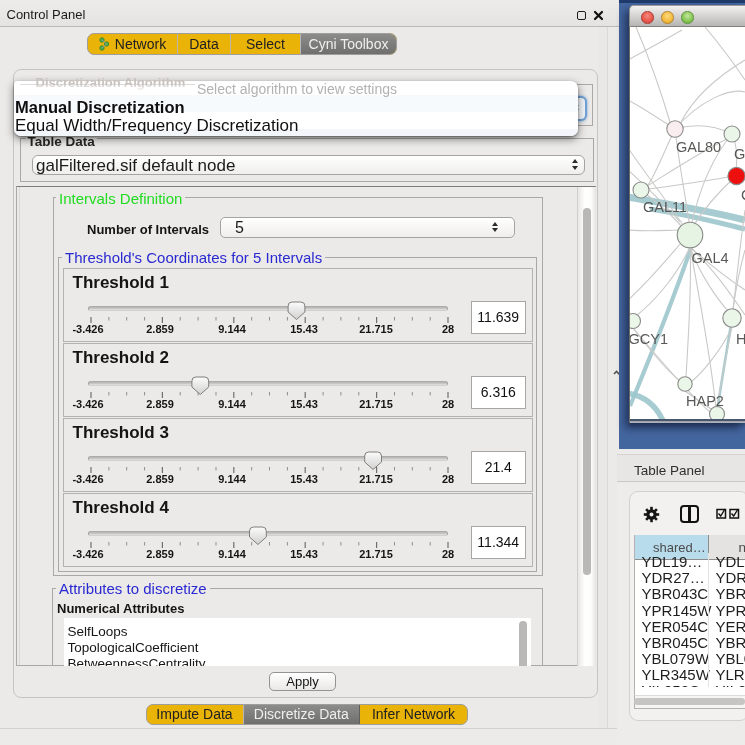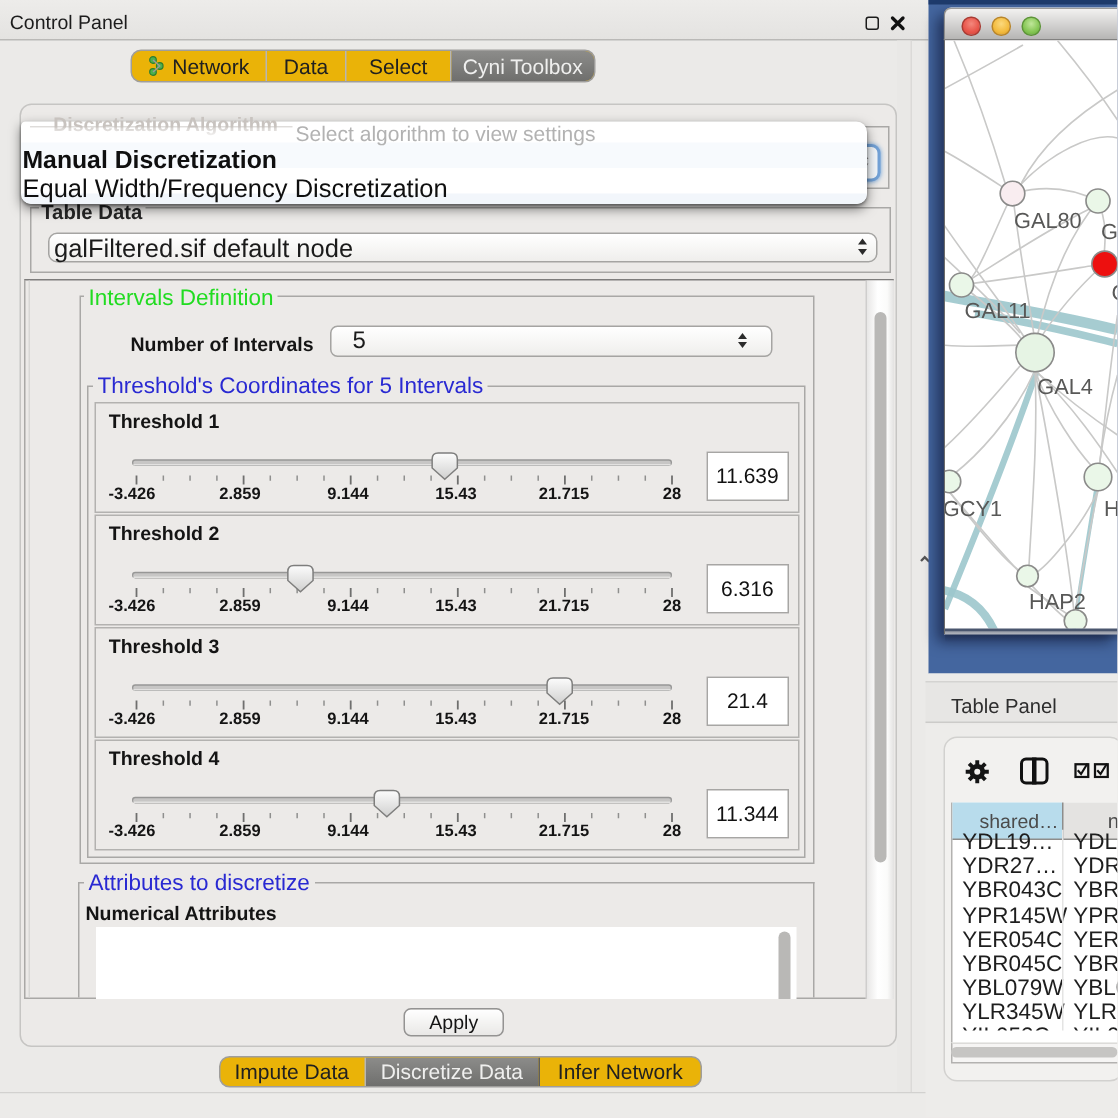--- a/index.html
+++ b/index.html
@@ -1,19 +1,19 @@
 <!DOCTYPE html>
 <html><head><meta charset="utf-8">
 <style>
 * { margin:0; padding:0; box-sizing:border-box; }
 html,body { width:745px; height:745px; overflow:hidden; }
 body { font-family:"Liberation Sans", sans-serif; background:#ebeae8; position:relative; }
 .abs { position:absolute; }
 .tpanel { position:absolute; left:63px; width:469.5px; height:74px; border:1px solid #b3b2b0; background:#eceae8; }
-.ttitle { position:absolute; left:8.5px; top:4px; font-size:13px; font-weight:bold; color:#141414; }
+.ttitle { position:absolute; left:8.5px; top:4px; font-size:17px; font-weight:bold; color:#141414; }
 .vbox { position:absolute; left:407px; top:31.5px; width:54.5px; height:33px; border:1.5px solid #a7a6a4;
         background:#fff; font-size:14px; color:#111; text-align:center; line-height:30px; }
 .gtitle { position:absolute; font-size:15px; background:#eceae8; padding:0 3px; line-height:15px; }
 .combo { position:absolute; background:linear-gradient(#ffffff,#efeeec); border:1px solid #a5a4a2; border-radius:4px;
          color:#1b1b1b; }
 .seg { position:absolute; display:flex; background:#eab308; border:1px solid #9f9e9c; border-radius:7px; overflow:hidden;
        font-size:14px; color:#202020; }
 .seg > div { display:flex; align-items:center; justify-content:center; border-right:1px solid #b7b6b4; white-space:nowrap; }
 .seg > div:last-child { border-right:none; }
 .seg .sel { background:linear-gradient(#8c8c8a,#6f6f6d); color:#efefee; border-right-color:#5f5f5d; }
@@ -232,20 +232,21 @@
       <text x="312" y="63.5" text-anchor="middle" font-size="11" font-weight="bold" fill="#141414">21.715</text>
       <text x="384" y="63.5" text-anchor="middle" font-size="11" font-weight="bold" fill="#141414">28</text>
   <path d="M 185.5 37.0 Q 185.5 33.0 189.5 33.0 L 198.3 33.0 Q 202.3 33.0 202.3 37.0 L 202.3 43.0 L 193.9 50.5 L 185.5 43.0 Z" fill="url(#thg)" stroke="#7e7e7d" stroke-width="1"></path>
  </svg>
  <div class="vbox">11.344</div>
 </div>
 <div class="abs" style="left:52px;top:588px;width:491px;height:77px;border:1px solid #a9a8a6;border-bottom:none"></div>
 <div class="gtitle" style="left:56px;top:580.7px;color:#2929d2">Attributes to discretize</div>
 <div class="abs" style="left:57px;top:600.7px;font-size:13px;font-weight:bold;color:#141414">Numerical Attributes</div>
 <div class="abs" style="left:64px;top:618px;width:467px;height:47.5px;background:#fff;overflow:hidden">
+  <div style="position:absolute;left:3.5px;top:5.5px;font-size:13.5px;color:#161616;line-height:16.45px">SelfLoops<br>TopologicalCoefficient<br>BetweennessCentrality</div>
   <div style="position:absolute;left:455px;top:3px;width:8px;height:60px;background:#b9b8b6;border-radius:4px"></div>
 </div>
 
 <div class="abs" style="left:269px;top:671.5px;width:67px;height:19.5px;background:linear-gradient(#ffffff,#e9e8e6);border:1px solid #949392;border-radius:5px;font-size:13px;color:#141414;text-align:center;line-height:17.5px">Apply</div>
 
 <div class="seg" style="left:145.5px;top:703.5px;height:21px">
  <div style="width:97px">Impute Data</div>
  <div class="sel" style="width:116.5px">Discretize Data</div>
  <div style="width:107px">Infer Network</div>
 </div>

